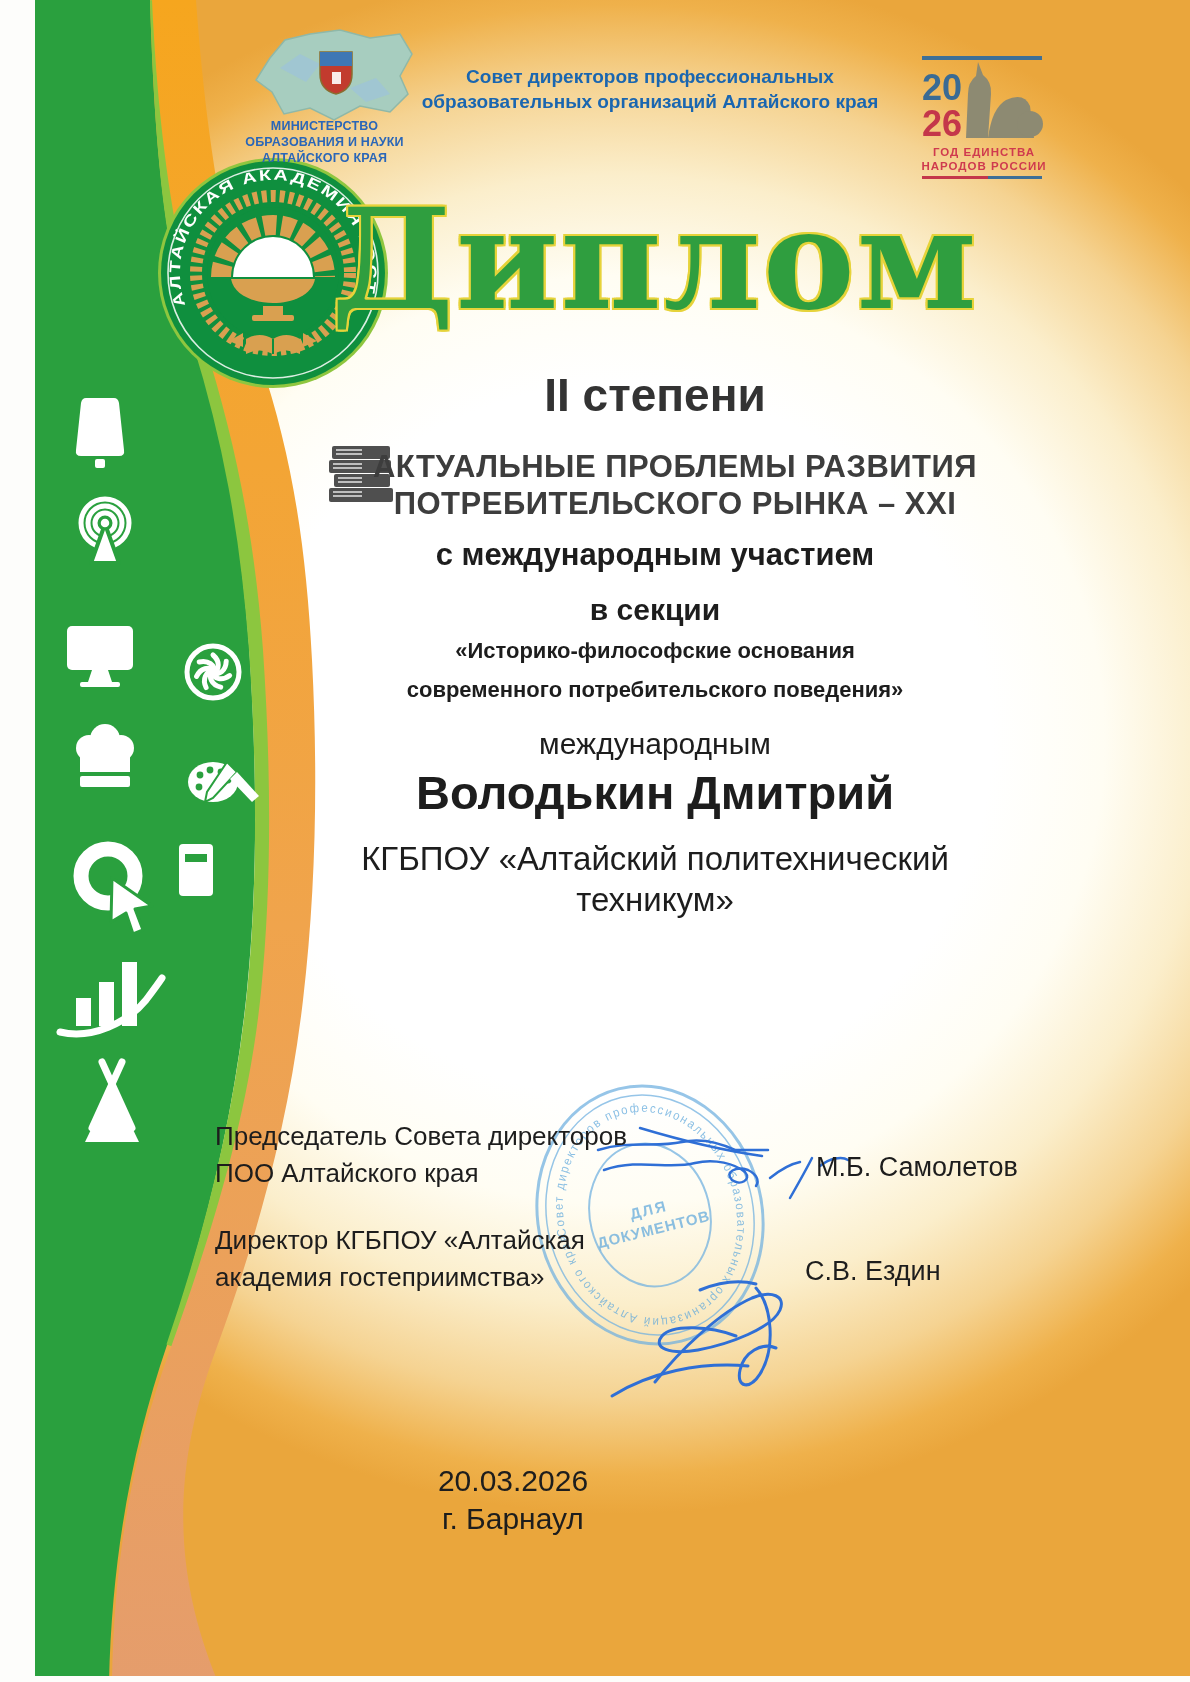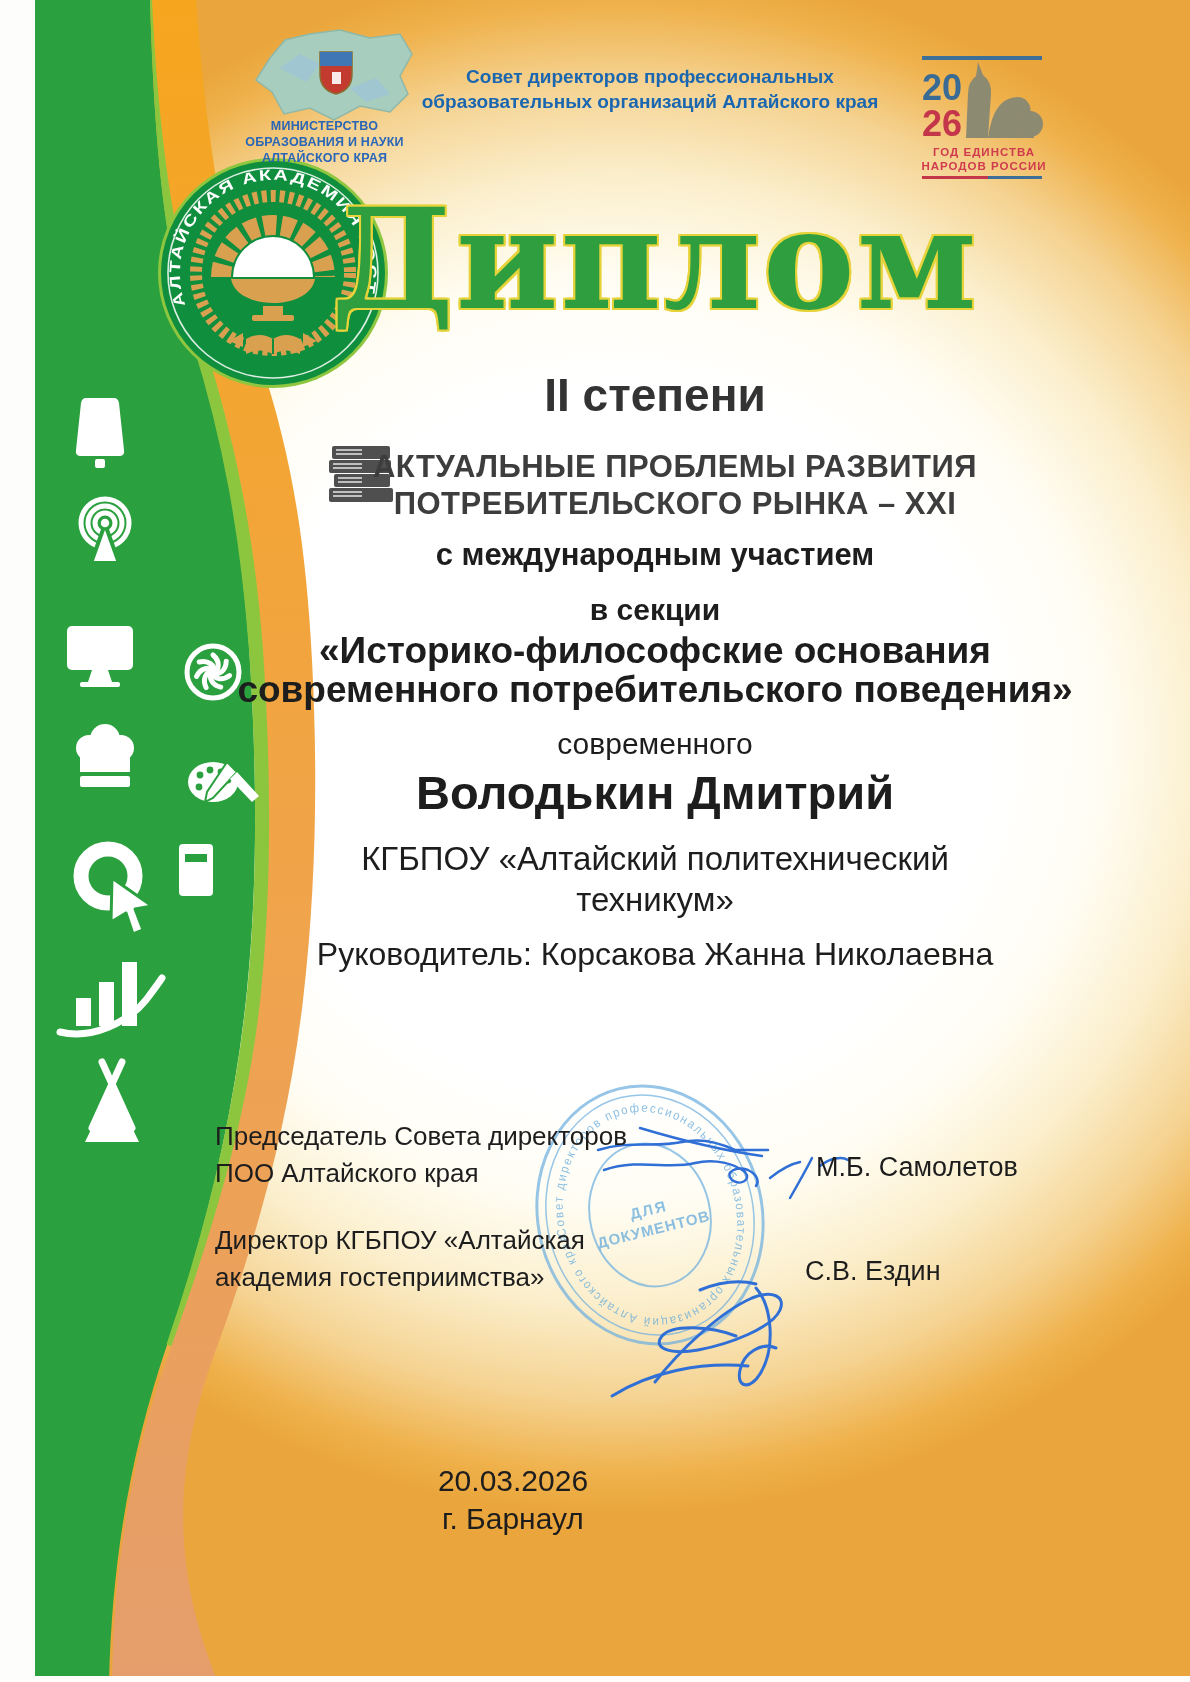--- a/index.html
+++ b/index.html
@@ -23,21 +23,21 @@
     font-family:"DejaVu Serif",serif;font-weight:bold;font-size:138px;letter-spacing:2px;
     color:#2f9e3f;
     text-shadow:2px 0 #e6d33a,-2px 0 #e6d33a,0 2px #e6d33a,0 -2px #e6d33a,
       2px 2px #e6d33a,-2px -2px #e6d33a,2px -2px #e6d33a,-2px 2px #e6d33a;}
   .degree{position:absolute;left:0;top:338px;width:100%;font-size:46px;font-weight:bold;color:#333;margin-top:30px;}
   .conf-type{position:absolute;left:0;top:402px;width:100%;font-size:29px;font-weight:bold;color:#161616;}
   .conf-title{position:absolute;left:20px;top:448px;width:100%;font-size:31px;font-weight:bold;
     line-height:37px;color:#3d3d3d;letter-spacing:.5px;}
   .participation{position:absolute;left:0;top:537px;width:100%;font-size:31px;font-weight:bold;}
   .section-label{position:absolute;left:0;top:593px;width:100%;font-size:30px;font-weight:bold;}
-  .section-title{position:absolute;left:0;top:631px;width:100%;font-size:37px;font-weight:bold;line-height:39px;}
+  .section-title{position:absolute;left:0;top:631px;width:100%;font-size:22px;font-weight:bold;line-height:39px;}
   .awarded{position:absolute;left:0;top:727px;width:100%;font-size:30px;}
   .recipient{position:absolute;left:0;top:765px;width:100%;font-size:47px;font-weight:bold;}
   .institution{position:absolute;left:0;top:838px;width:100%;font-size:33px;line-height:41px;}
   .supervisor{position:absolute;left:0;top:936px;width:100%;font-size:32px;}
   .sig-label1{left:215px;top:1118px;width:420px;font-size:26px;line-height:37px;}
   .sig-name1{left:808px;top:1152px;font-size:27px;margin-left:8px;}
   .sig-label2{left:215px;top:1222px;width:420px;font-size:26px;line-height:37px;}
   .sig-name2{left:805px;top:1256px;font-size:27px;}
   .date-block{left:0;top:1452px;width:1026px;text-align:center;font-size:30px;line-height:38px;margin-top:10px;}
 </style>
@@ -272,27 +272,26 @@
     <div class="conf-title">
       <div>АКТУАЛЬНЫЕ ПРОБЛЕМЫ РАЗВИТИЯ</div>
       <div>ПОТРЕБИТЕЛЬСКОГО РЫНКА – XXI</div>
     </div>
     <div class="participation">с международным участием</div>
     <div class="section-label">в секции</div>
     <div class="section-title">
       <div>«Историко-философские основания</div>
       <div>современного потребительского поведения»</div>
     </div>
-    <div class="awarded">современного</div>
+    <div class="awarded">международным</div>
     <div class="recipient">Володькин Дмитрий</div>
     <div class="institution">
       <div>КГБПОУ «Алтайский политехнический</div>
       <div>техникум»</div>
     </div>
-    <div class="supervisor">Руководитель: Корсакова Жанна Николаевна</div>
   </div>
 
   <div class="txt sig-label1">
     <div>Председатель Совета директоров</div>
     <div>ПОО Алтайского края</div>
   </div>
   <div class="txt sig-name1">М.Б. Самолетов</div>
 
   <div class="txt sig-label2">
     <div>Директор КГБПОУ «Алтайская</div>

